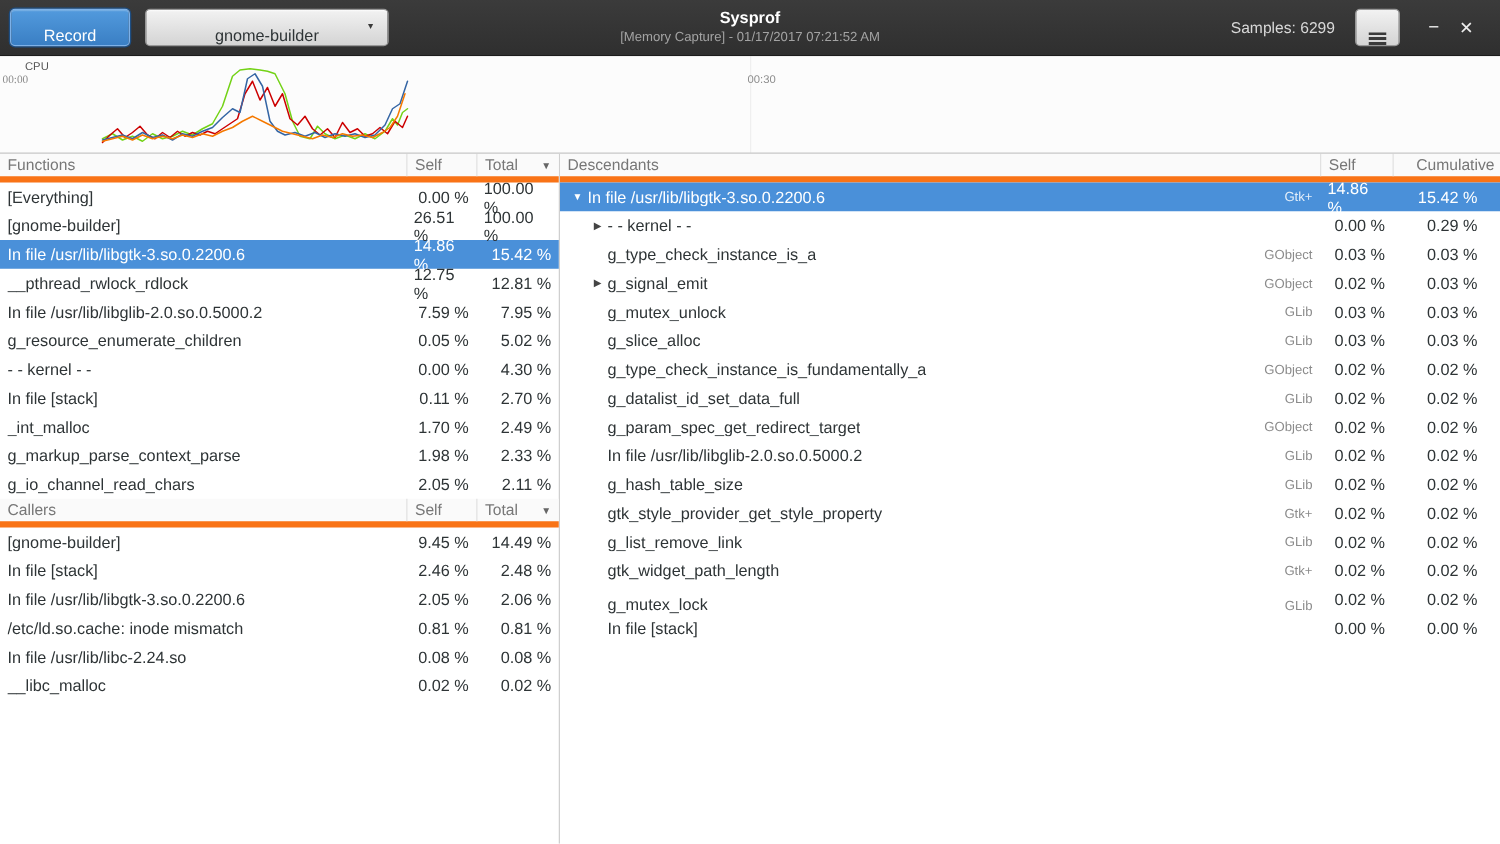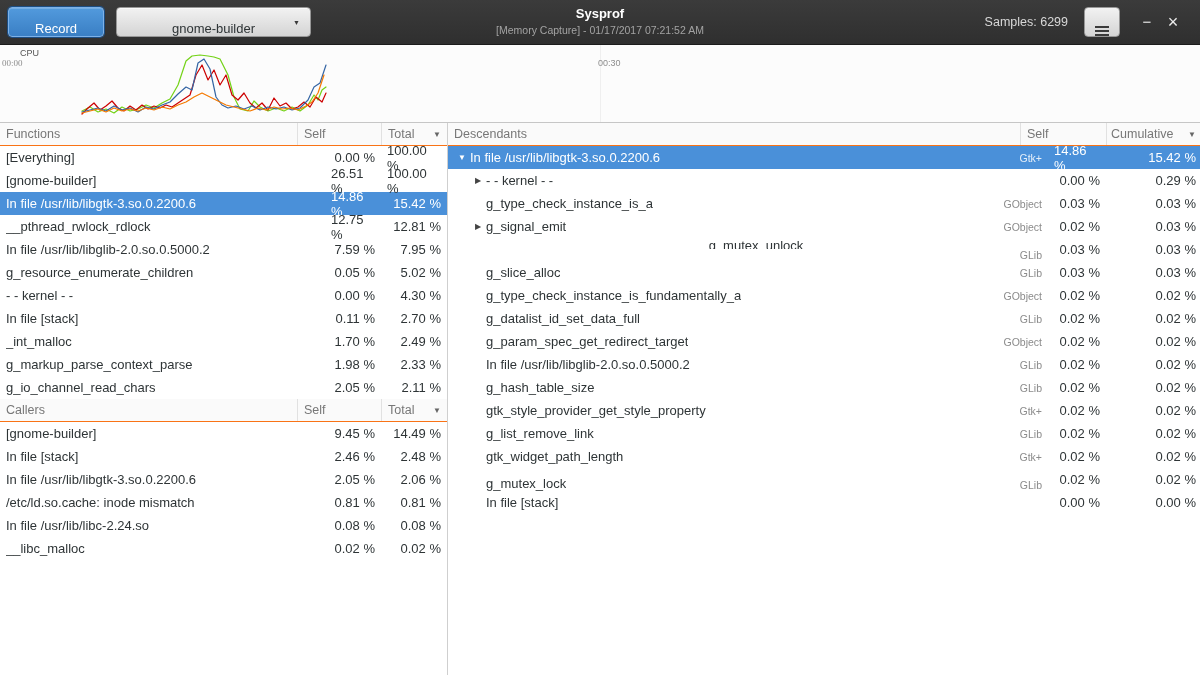--- a/index.html
+++ b/index.html
@@ -46,36 +46,36 @@
   .lbl-cpu { left:20px; top:3px; color:#555; }
   .lbl-t0 { left:2px; top:13px;font-family:Liberation Serif, serif; }
   .lbl-t30 { left:598px; top:13px; }
   .midline { position:absolute; left:600px; top:0; bottom:0; width:1px; background:rgba(0,0,0,0.05); }
 
   
   .main { display:flex; height:552px; }
   .left-panel { width:448px; border-right:1px solid #cfcfcf; }
   .right-panel { flex:1; }
 
-  .thead { display:flex; height:23px; background:#fafafa; border-bottom:1px solid #f97316; color:#777; font-size:12.5px;gap:28px; }
+  .thead { display:flex; height:23px; background:#fafafa; border-bottom:5px solid #f97316; color:#777; font-size:12.5px; }
   .th { display:flex; align-items:center; padding:0 6px; }
   .th + .th { border-left:1px solid #e1e1e1; }
   .sort-arrow { margin-left:auto; font-size:8px; color:#666; padding-left:6px; }
 
   .trow { display:flex; height:23px; align-items:center; cursor:default; }
   .trow.selected { background:#4a90d9; color:#ffffff; }
   .trow.selected .badge { color:rgba(255,255,255,.85); }
   .trow.selected .expander { color:#ffffff; }
 
   .td { display:flex; align-items:center; height:100%; }
   .name-col { flex:1; padding:0 6px; overflow:hidden; white-space:nowrap; }
   .fn-name { overflow:hidden; text-overflow:ellipsis; white-space:nowrap; }
   .self-col { width:56px; justify-content:flex-end; padding:0 6px; }
   .total-col { width:66px; justify-content:flex-end; padding:0 6px; }
-  .cum-col { width:94px; justify-content:flex-end; padding:0 4px; }
+  .cum-col { width:86px; justify-content:flex-end; padding:0 18px; }
   .thead .self-col, .thead .total-col, .thead .cum-col { justify-content:flex-start; }
   .thead .total-col, .thead .cum-col { justify-content:space-between; }
 
   .expander { width:16px; min-width:16px; font-size:8px; color:#444; text-align:center; }
   .badge { margin-left:auto; font-size:10.5px; color:#8b8b8b; padding-left:10px; }
 </style>
 </head>
 <body>
 
 <div class="headerbar">
@@ -401,21 +401,21 @@
       <span class="badge">GObject</span>
     </div>
     <div class="td self-col" style="width:58px">
               <span class="fn-self">0.02 %</span>
             </div>
     <div class="td cum-col">
               <span class="fn-cum">0.03 %</span>
             </div>
   </div>
           <div class="trow">
-    <div class="td name-col" style="padding-left: 22px; flex-direction: column;">
+    <div class="td name-col" style="padding-left: 22px;">
       <span class="expander"></span>
       <span class="fn-name">g_mutex_unlock</span>
       <span class="badge">GLib</span>
     </div>
     <div class="td self-col" style="width:58px">
               <span class="fn-self">0.03 %</span>
             </div>
     <div class="td cum-col">
               <span class="fn-cum">0.03 %</span>
             </div>

